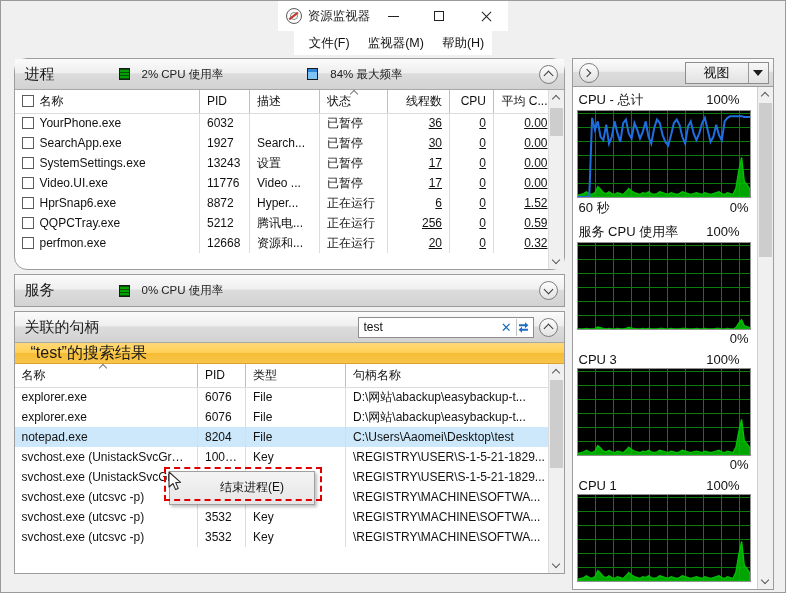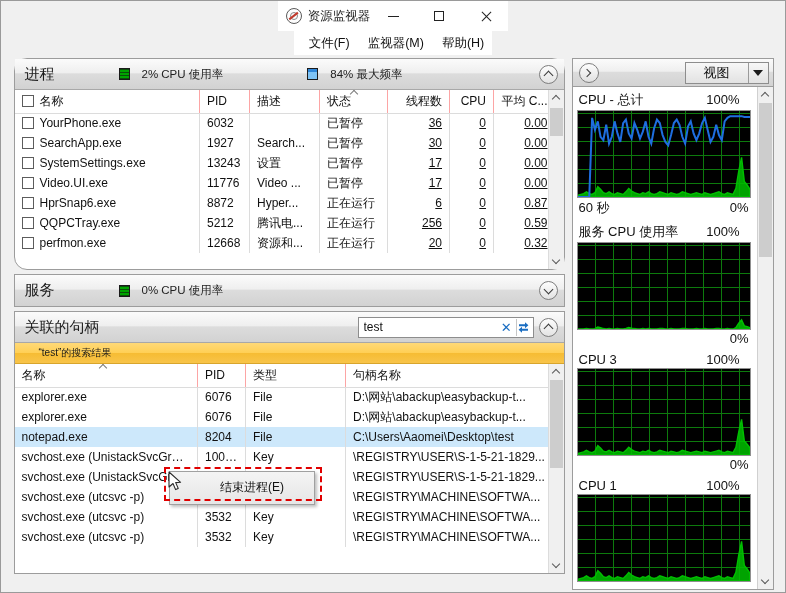--- a/index.html
+++ b/index.html
@@ -271,22 +271,22 @@
   }
   .refresh-ico svg { display:block; }
   .hdr-search-chev { margin-left: 5px; }
 
   
   .result-banner {
     height: 21px; flex: 0 0 21px;
     background: linear-gradient(to bottom,#ffd978 0%, #ffcf55 50%, #f6bc33 51%, #f8c44a 100%);
     border-bottom: 1px solid #d8a52c;
     display: flex; align-items: center;
-    padding-left: 24px;
-    font-size: 10px; color: #1a1a1a;
+    padding-left: 16px;
+    font-size: 16px; color: #1a1a1a;
   }
 
   
   .graph-toolbar {
     height: 29px; flex: 0 0 29px;
     background: linear-gradient(to bottom,#fbfbfb 0%, #efefef 45%, #dcdcdc 50%, #d3d3d3 100%);
     border: 1px solid #9c9c9c;
     display: flex; align-items: center;
     padding: 0 4px 0 6px;
   }
@@ -497,21 +497,21 @@
                     <td class="num">0</td>
                     <td class="num">0.00</td>
                   </tr>
                   <tr>
                     <td><span class="cb"></span>HprSnap6.exe</td>
                     <td>8872</td>
                     <td>Hyper...</td>
                     <td>正在运行</td>
                     <td class="num">6</td>
                     <td class="num">0</td>
-                    <td class="num">0.87</td>
+                    <td class="num">1.52</td>
                   </tr>
                   <tr>
                     <td><span class="cb"></span>QQPCTray.exe</td>
                     <td>5212</td>
                     <td>腾讯电...</td>
                     <td>正在运行</td>
                     <td class="num">256</td>
                     <td class="num">0</td>
                     <td class="num">0.59</td>
                   </tr>

